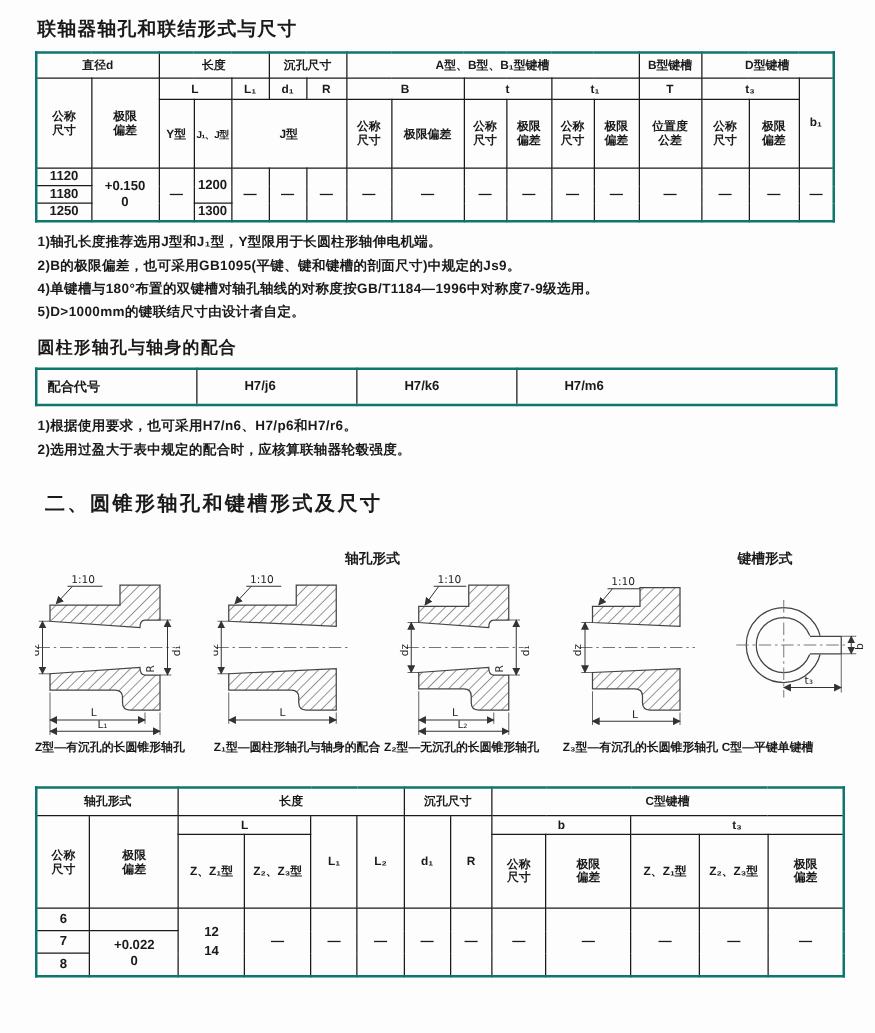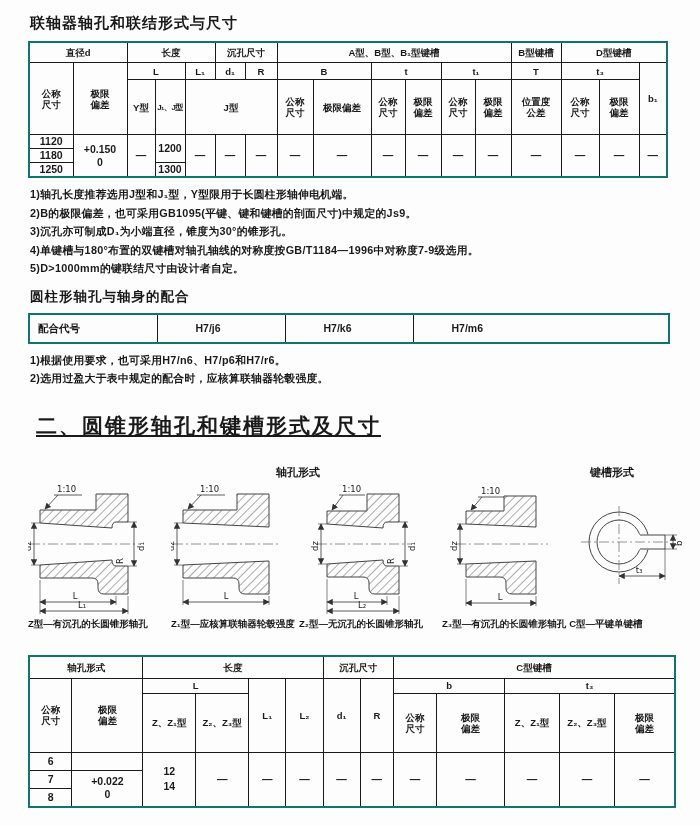--- a/index.html
+++ b/index.html
@@ -1,20 +1,20 @@
 <!DOCTYPE html>
 <html><head>
 <meta charset="utf-8">
 <style>
   html,body{margin:0;padding:0;width:700px;height:826px;overflow:hidden;background:#fdfdfd;}
   body{font-family:"Liberation Sans","DejaVu Sans",sans-serif;color:#1a1a1a;}
   .page{padding:10px 24px 0 28px;}
   h1.t1{font-size:15px;font-weight:bold;letter-spacing:1px;margin:4px 0 8px 2px;}
   h2.t2{font-size:13.5px;font-weight:bold;letter-spacing:1px;margin:10px 0 7px 2px;}
-  h2.t3{font-size:21px;font-weight:bold;letter-spacing:2px;margin:24px 0 0 8px;text-decoration:underline;}
+  h2.t3{font-size:16px;font-weight:bold;letter-spacing:2px;margin:24px 0 0 8px;}
   table{border-collapse:collapse;table-layout:fixed;border:2px solid #0f766e;}
   th,td{border:1px solid #1a1a1a;text-align:center;vertical-align:middle;padding:0;font-weight:bold;}
   th{font-size:9.5px;line-height:11px;}
   td{font-size:10.5px;line-height:13px;}
   .pre{white-space:pre-line;}
   .tight{font-size:8px;letter-spacing:-0.5px;}
   #t1 tr.h1 th{height:19px;}
   #t1 tr.h2 th{height:16px;}
   #t1 tr.h3 th{height:54px;}
   #t1 tr.d td{height:13px;}
@@ -139,21 +139,20 @@
     <tr class="d">
       <td>1250</td>
       <td>1300</td>
     </tr>
   </tbody>
     </table>
 
   <div class="notes">
     <div>1)轴孔长度推荐选用J型和J₁型，Y型限用于长圆柱形轴伸电机端。</div>
     <div>2)B的极限偏差，也可采用GB1095(平键、键和键槽的剖面尺寸)中规定的Js9。</div>
-    <div>3)沉孔亦可制成D₁为小端直径，锥度为30°的锥形孔。</div>
     <div>4)单键槽与180°布置的双键槽对轴孔轴线的对称度按GB/T1184—1996中对称度7-9级选用。</div>
     <div>5)D&gt;1000mm的键联结尺寸由设计者自定。</div>
   </div>
 
   <h2 class="t2">圆柱形轴孔与轴身的配合</h2>
   <table id="t2">
     <colgroup>
         <col style="width:128px">
         <col style="width:128px">
         <col style="width:128px">
@@ -231,21 +230,21 @@
         <text x="29" y="8">1:10</text>
         <line class="ext" x1="12" y1="39" x2="3" y2="39"></line>
           <line class="ext" x1="12" y1="81" x2="3" y2="81"></line>
         <line class="dim" x1="6" y1="39" x2="6" y2="81" marker-start="url(#ar)" marker-end="url(#ar)"></line>
         <text transform="translate(3,67) rotate(-90)">dz</text>
         <line class="ext" x1="12" y1="96" x2="12" y2="121"></line>
           <line class="ext" x1="98" y1="112" x2="98" y2="121"></line>
         <line class="dim" x1="12" y1="118" x2="98" y2="118" marker-start="url(#ar)" marker-end="url(#ar)"></line>
         <text x="55" y="115" text-anchor="middle">L</text>
       </svg>
-      <div class="cap">Z₁型—应核算联轴器轮毂强度</div>
+      <div class="cap">Z₁型—圆柱形轴孔与轴身的配合</div>
     </div>
 
     <div class="fig">
       <svg width="140" height="132" viewBox="0 0 140 132">
         <path class="hatch" d="M28,27 H68 V10 H100 V38 H88 Q84,38 84,44 L28,40 Z"></path>
         <path class="hatch" d="M28,93 H64 Q70,93 70,99 L70,104 Q70,110 76,110 H100 V82 H88 Q84,82 84,76 L28,80 Z"></path>
         <line class="cl" x1="18" y1="60" x2="112" y2="60"></line>
         <line class="dim" x1="40" y1="11" x2="66" y2="11"></line>
         <line class="dim" x1="44" y1="11" x2="33" y2="26" marker-end="url(#ar)"></line>
         <text x="43" y="8">1:10</text>

